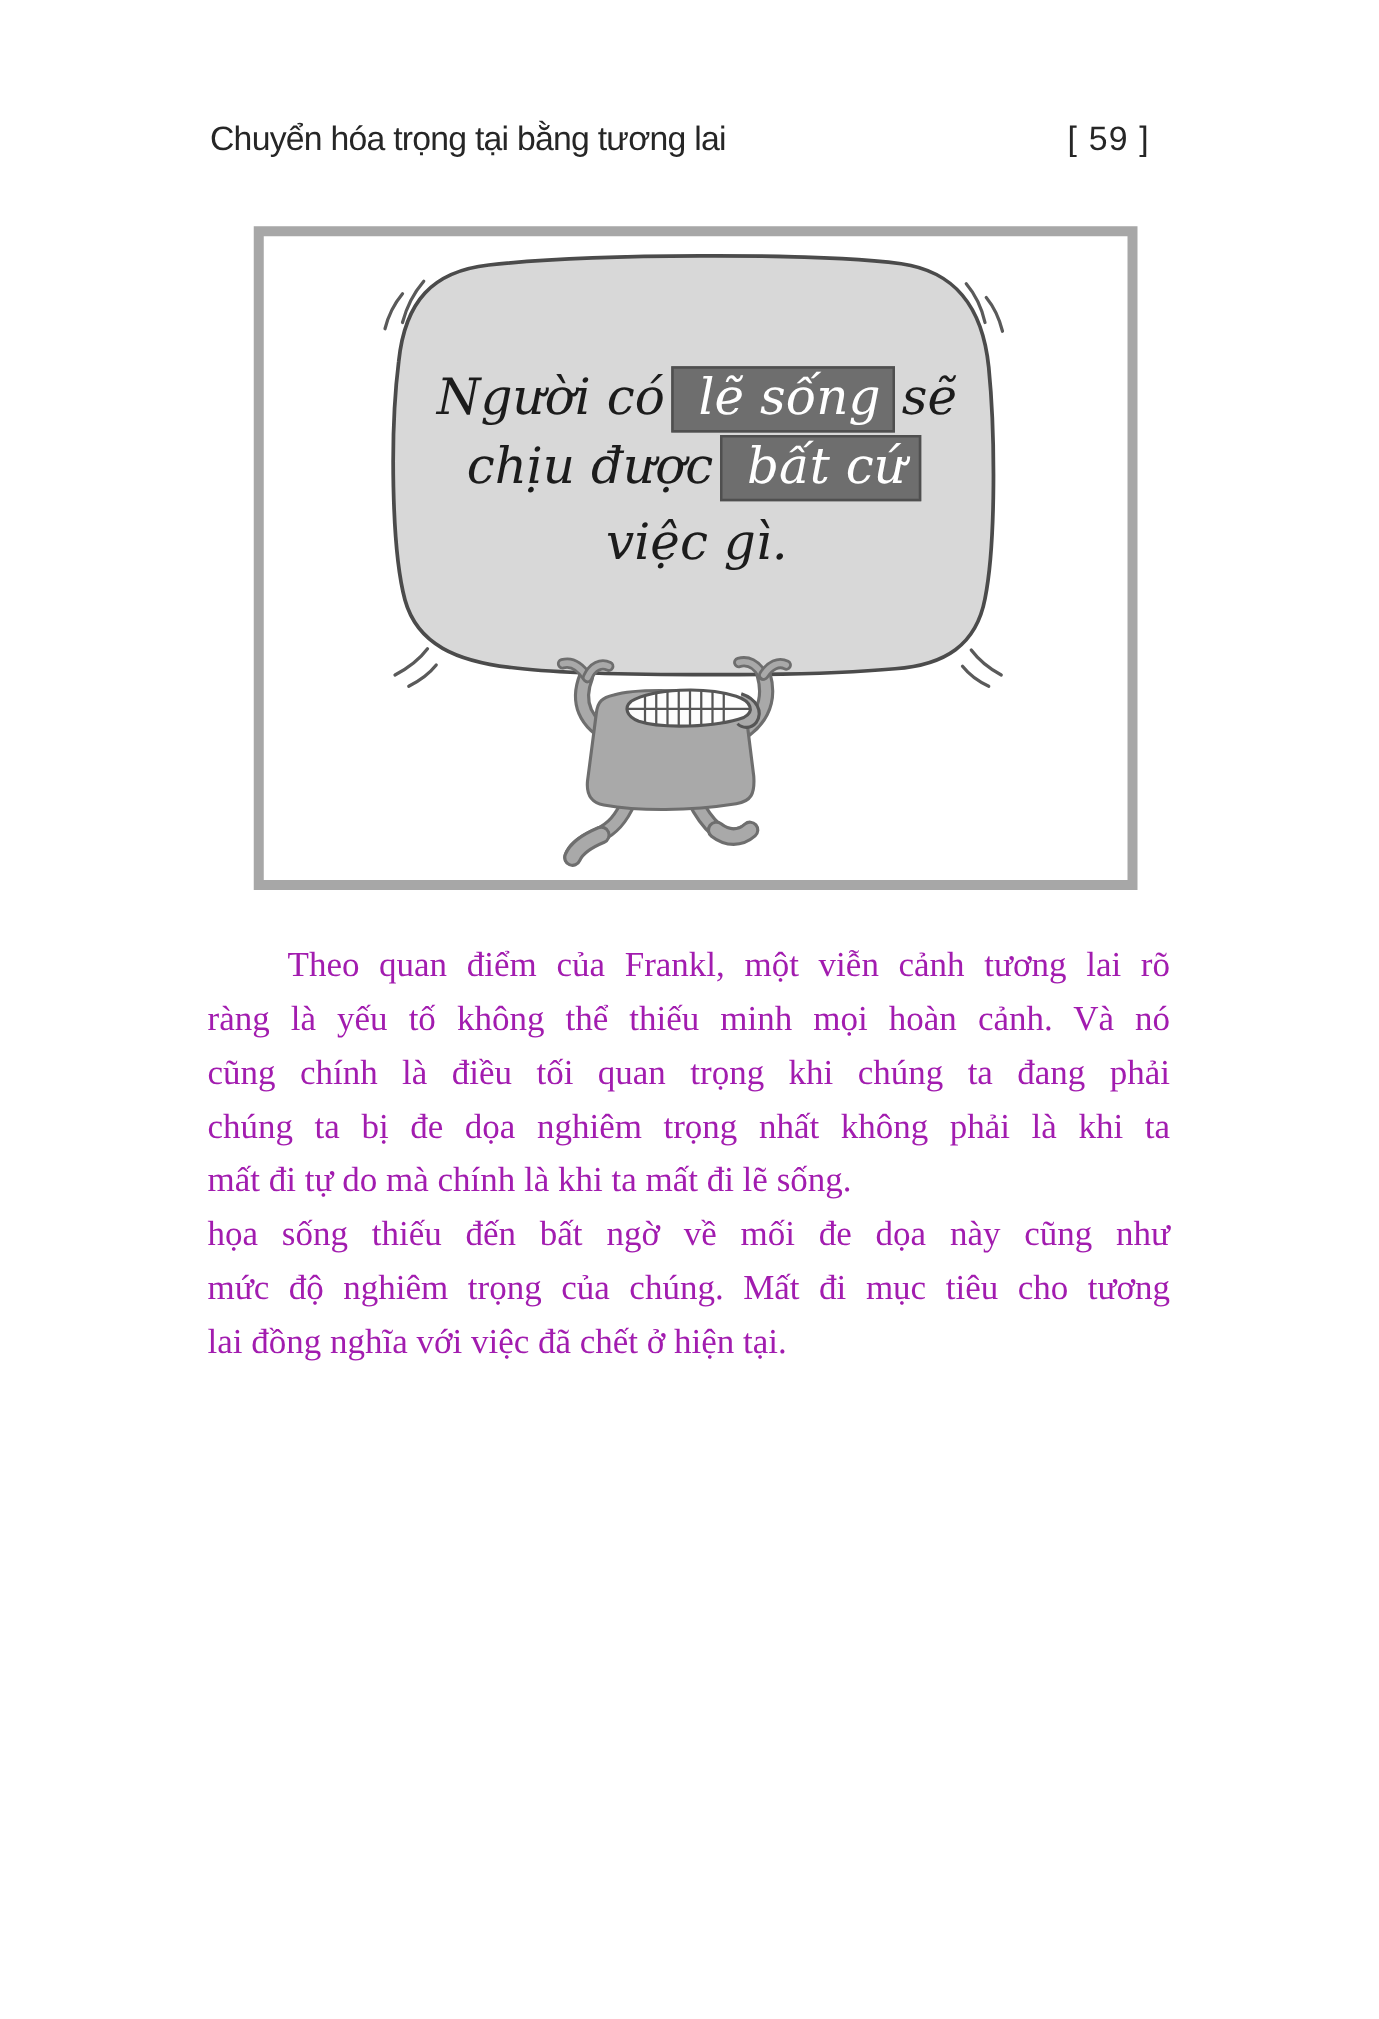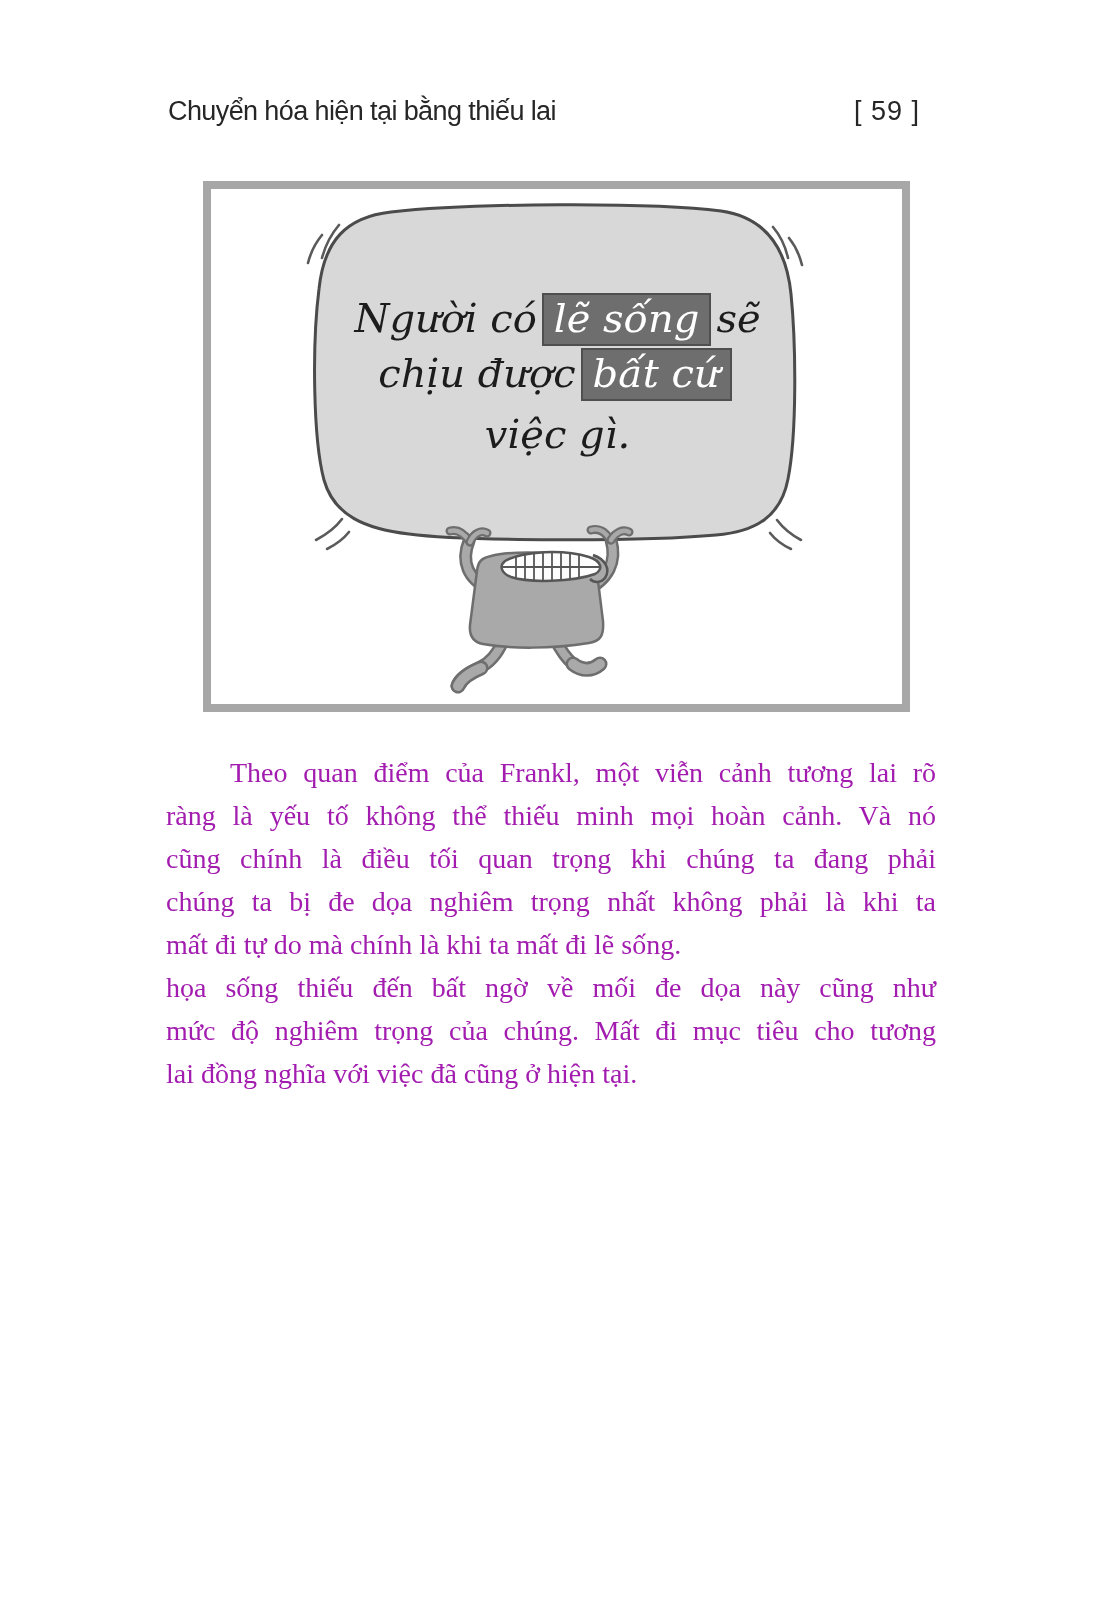--- a/index.html
+++ b/index.html
@@ -53,21 +53,21 @@
   }
   .bline{position:absolute;left:0;width:100%;}
   .bl1{top:104px;}
   .bl2{top:159px;}
   .bl3{top:222px;}
   .hl{
     display:inline-block;
     background:#6e6e6e;
     color:#ffffff;
     border:2px solid #4f4f4f;
-    padding:1px 10px 4px 10px;
+    padding:1px 10px 4px 20px;
     margin:0 5px;
     line-height:1.1;
   }
   
   .body-text{
     position:absolute;
     left:166px; top:751px;
     width:770px;
     font-size:28px;
     line-height:43px;
@@ -84,21 +84,21 @@
   .foot-i{fill:none;stroke:#a9a9a9;stroke-width:10;stroke-linecap:round;stroke-linejoin:round;}
   .hand-o{fill:none;stroke:#6e6e6e;stroke-width:9;stroke-linecap:round;}
   .hand-i{fill:none;stroke:#a9a9a9;stroke-width:4.5;stroke-linecap:round;}
   .mark{fill:none;stroke:#5a5a5a;stroke-width:2.6;stroke-linecap:round;}
 </style>
 </head>
 <body>
 
 <div class="page">
 
-  <div class="running-title">Chuyển hóa hiện tại bằng thiếu lai</div>
+  <div class="running-title">Chuyển hóa trọng tại bằng tương lai</div>
   <div class="page-number">[ 59 ]</div>
 
   <div class="figure-frame">
 
     <svg class="fig-svg" viewBox="0 0 691 515" aria-hidden="true">
 
       <g>
         <path d="M 180 23
                  C 260 14, 440 13, 510 22
                  C 552 28, 575 55, 580 105
@@ -190,16 +190,16 @@
   </div>
 
   <div class="body-text">
     <div class="bodyline first">Theo quan điểm của Frankl, một viễn cảnh tương lai rõ</div>
     <div class="bodyline">ràng là yếu tố không thể thiếu minh mọi hoàn cảnh. Và nó</div>
     <div class="bodyline">cũng chính là điều tối quan trọng khi chúng ta đang phải</div>
     <div class="bodyline">chúng ta bị đe dọa nghiêm trọng nhất không phải là khi ta</div>
     <div class="bodyline last">mất đi tự do mà chính là khi ta mất đi lẽ sống.</div>
     <div class="bodyline">họa sống thiếu đến bất ngờ về mối đe dọa này cũng như</div>
     <div class="bodyline">mức độ nghiêm trọng của chúng. Mất đi mục tiêu cho tương</div>
-    <div class="bodyline last">lai đồng nghĩa với việc đã cũng ở hiện tại.</div>
+    <div class="bodyline last">lai đồng nghĩa với việc đã chết ở hiện tại.</div>
   </div>
 
 </div>
 
 </body></html>

